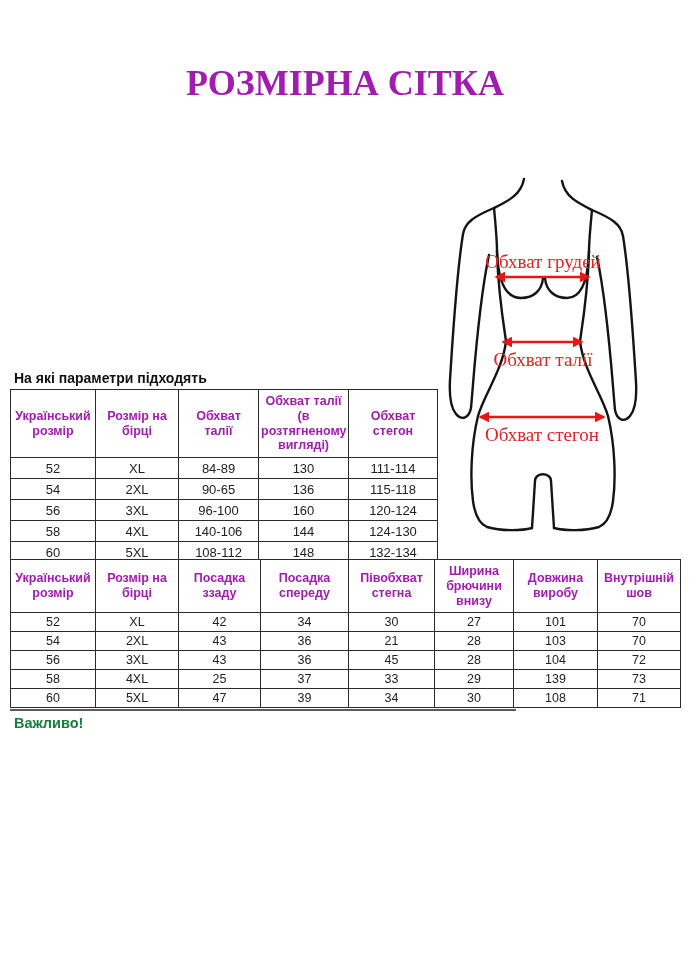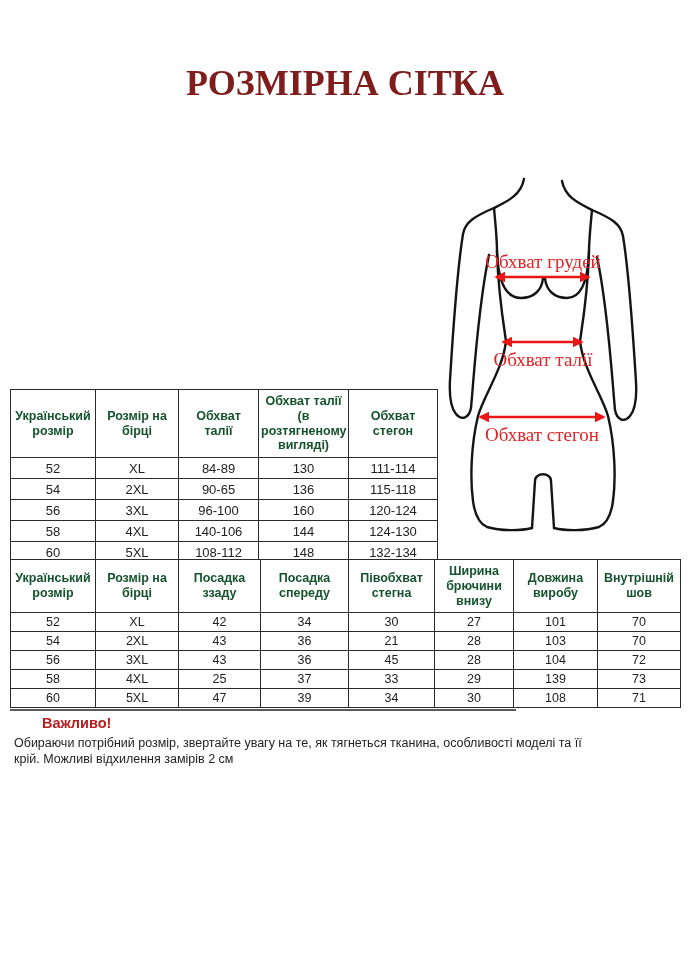--- a/index.html
+++ b/index.html
@@ -2,40 +2,40 @@
 <html><head>
 <meta charset="utf-8">
 <style>
   html,body{margin:0;padding:0;background:#fff;}
   #page{position:relative;width:690px;height:960px;background:#ffffff;overflow:hidden;
         font-family:"Liberation Sans",sans-serif;color:#1d1d1d;}
 
   
   .title{position:absolute;left:0;top:62px;width:690px;text-align:center;
          font-family:"Liberation Serif",serif;font-size:36px;line-height:42px;
-         font-weight:600;color:#7f1d1d;}
+         font-weight:600;color:#a21caf;}
 
   
   .caption{position:absolute;font-size:14px;font-weight:bold;color:#111;}
 
   
   table.size{position:absolute;border-collapse:collapse;table-layout:fixed;background:#fff;}
   table.size th, table.size td{border:1.4px solid #2b2b2b;text-align:center;vertical-align:middle;}
-  table.size th{font-size:12.5px;line-height:1.18;font-weight:bold;padding:4px 2px;color:#14532d;}
+  table.size th{font-size:12.5px;line-height:1.18;font-weight:bold;padding:4px 2px;color:#a21caf;}
   table.size td{font-size:13px;padding:0 2px;color:#222;}
   #table-1 td{height:20px;}
   #table-2 td{height:18px;font-size:12.5px;}
 
   
   #figure-box{position:absolute;left:439px;top:149px;width:253px;height:422px;}
   .fig-label{font-family:"Liberation Serif",serif;font-size:19px;}
 
   
   .divider{position:absolute;left:10px;top:709px;width:506px;height:0;border-top:2px solid #5a5a5a;}
-  .note-heading{position:absolute;left:14px;top:715px;font-size:14.5px;font-weight:bold;color:#b91c1c;margin-left:28px;}
+  .note-heading{position:absolute;left:14px;top:715px;font-size:14.5px;font-weight:bold;color:#15803d;}
   .note-body{position:absolute;left:14px;top:736px;width:572px;font-size:12.5px;line-height:15.5px;color:#222;}
 </style>
 </head>
 <body>
 
 <div id="page">
 
   <div class="title">
     <div>РОЗМІРНА СІТКА</div>
   </div>
@@ -62,20 +62,21 @@
         <line x1="41" y1="268" x2="165" y2="268" marker-start="url(#ah)" marker-end="url(#ah)"></line>
       </g>
       <g fill="#df2326" text-anchor="middle" class="fig-label">
         <text x="104" y="119">Обхват грудей</text>
         <text x="104" y="217">Обхват талії</text>
         <text x="103" y="292">Обхват стегон</text>
       </g>
     </svg>
   </div>
 
+  <div class="caption" style="left:14px;top:370px;">На які параметри підходять</div>
   <table class="size" id="table-1" style="left:10px;top:389px;width:427px;">
       <colgroup>
         <col style="width: 85px;">
         <col style="width: 83px;">
         <col style="width: 80px;">
         <col style="width: 90px;">
         <col style="width: 89px;">
       </colgroup>
       <thead>
         <tr>
@@ -198,15 +199,14 @@
           <td>34</td>
           <td>30</td>
           <td>108</td>
           <td>71</td>
         </tr>
       </tbody>
     </table>
 
   <div class="divider"></div>
   <div class="note-heading">Важливо!</div>
-  <div class="note-body">Обираючи потрібний розмір, звертайте увагу на те, як тягнеться тканина, особливості моделі та її крій. Можливі відхилення замірів 2 см</div>
 
 </div>
 
 </body></html>

